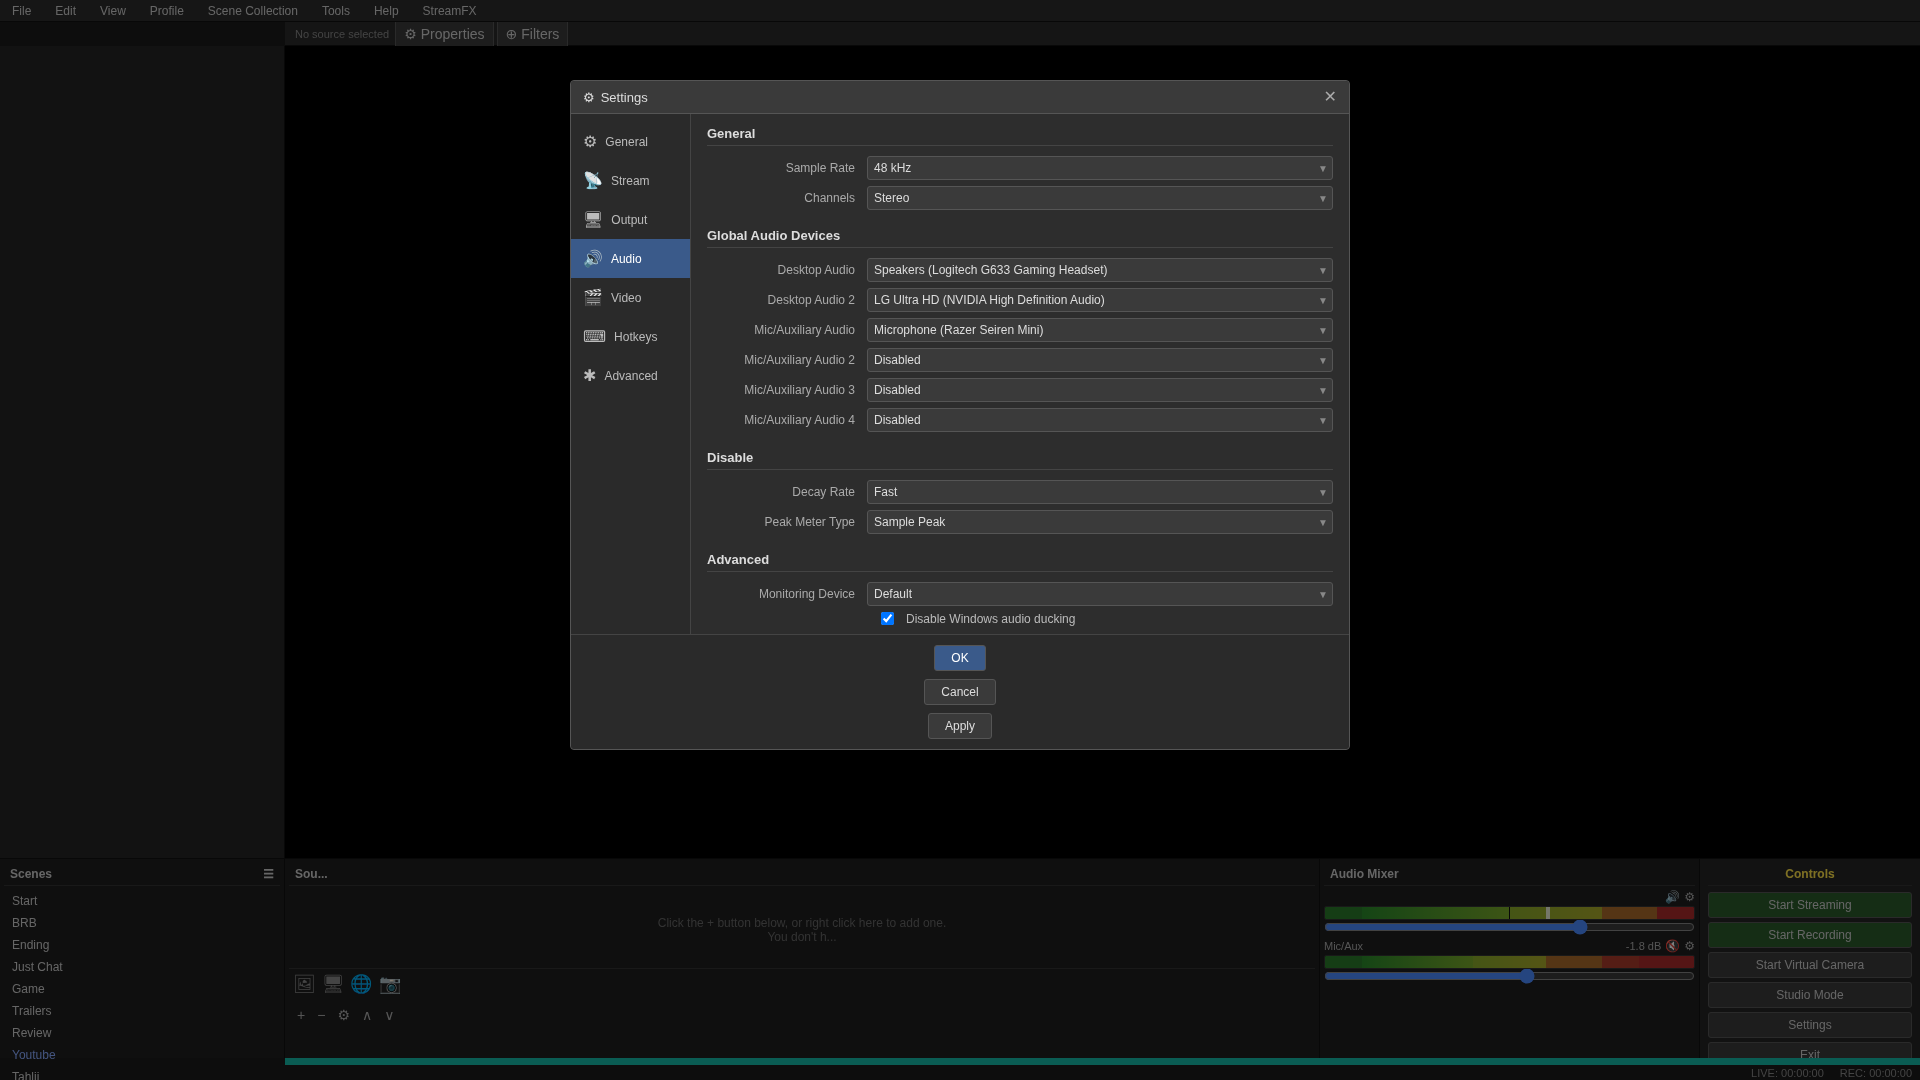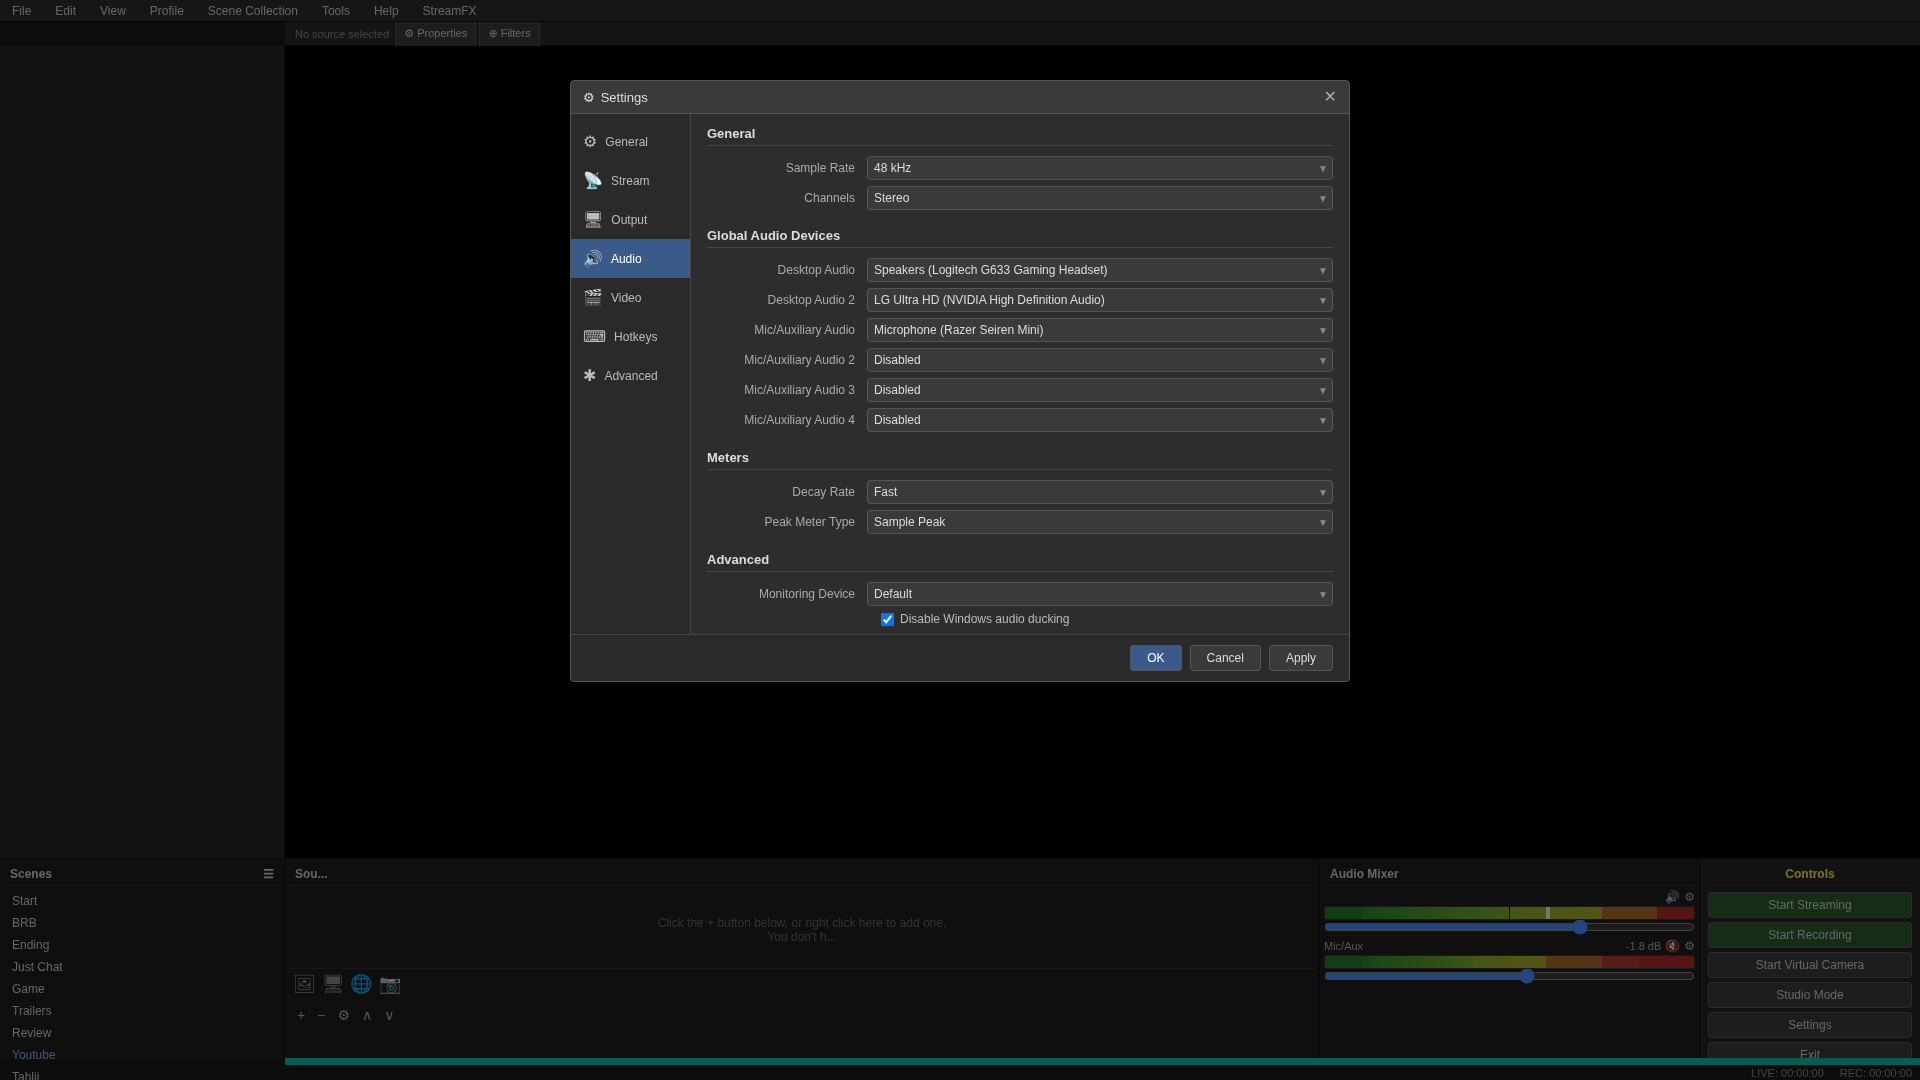--- a/index.html
+++ b/index.html
@@ -145,21 +145,21 @@
       gap: 16px;
       font-size: 11px;
       color: #888;
     }
     .props-btn {
       padding: 18px 8px;
       background: #3a3a3a;
       border: 1px solid #555;
       border-radius: 0;
       color: #ccc;
-      font-size: 11px;
+      font-size: 14px;
       cursor: pointer;
     }
     .ctrl-icon-btn {
       background: none;
       border: none;
       color: #aaa;
       cursor: pointer;
       font-size: 14px;
       padding: 2px 4px;
     }
@@ -301,22 +301,22 @@
       right: 4px;
       top: 50%;
       transform: translateY(-50%);
       color: #888;
       pointer-events: none;
       font-size: 10px;
     }
 
     .checkbox-row {
       display: flex;
-      align-items: center;
-      gap: 6px;
+      align-items: flex-start;
+      gap: 12px;
       margin-bottom: 4px;
       padding-left: 174px;
     }
     .checkbox-row input[type="checkbox"] {
       width: 13px;
       height: 13px;
       cursor: pointer;
     }
     .checkbox-label {
       color: #bbb;
@@ -329,20 +329,21 @@
     
     .dialog-footer {
       display: flex;
       justify-content: flex-end;
       align-items: center;
       gap: 8px;
       padding: 10px 16px;
       border-top: 1px solid #444;
       background: #2a2a2a;
       border-radius: 0 0 4px 4px;
+      flex-direction: column;
     }
     .footer-btn {
       padding: 5px 16px;
       border-radius: 3px;
       font-size: 12px;
       cursor: pointer;
       border: 1px solid #555;
     }
     .btn-ok { background: #3a5a8a; color: #fff; }
     .btn-cancel { background: #3a3a3a; color: #ddd; }
@@ -648,21 +649,21 @@
               <select>
                 <option>Disabled</option>
               </select>
               <span class="select-arrow">▼</span>
             </div>
           </div>
         </div>
 
         <div class="section-gap"></div>
 
-        <div class="section-title">Meters</div>
+        <div class="section-title">Disable</div>
 
         <div class="form-row">
           <div class="form-label">Decay Rate</div>
           <div class="form-control">
             <div class="select-wrapper">
               <select>
                 <option>Fast</option>
                 <option>Medium</option>
                 <option>Slow</option>
               </select>

